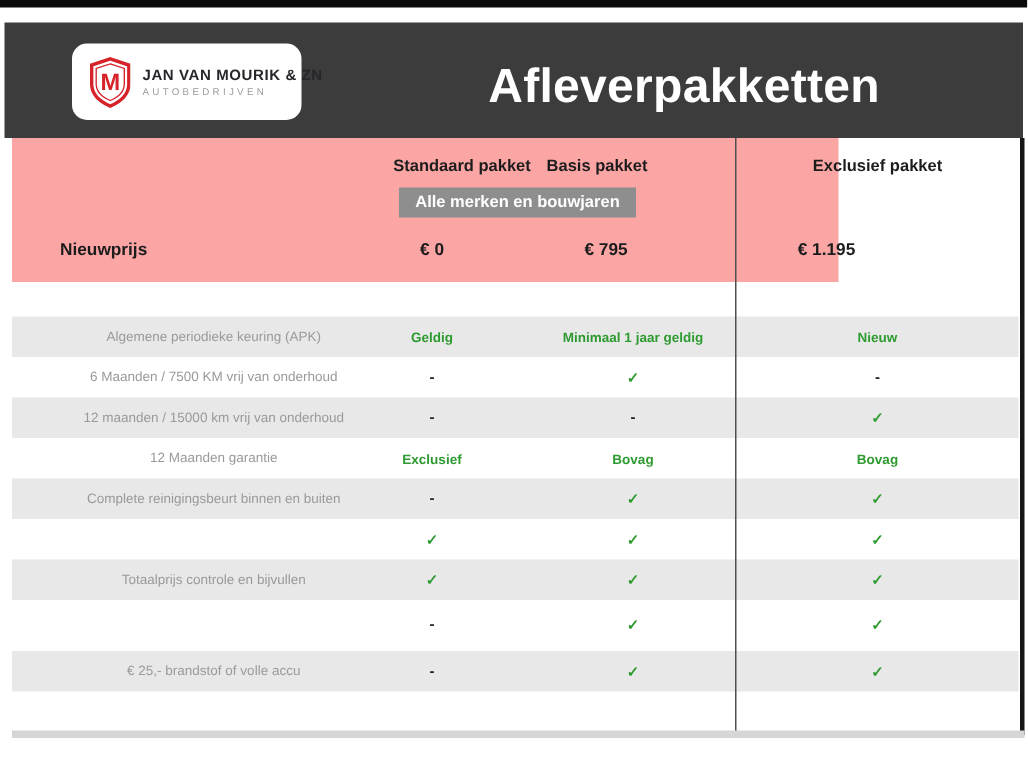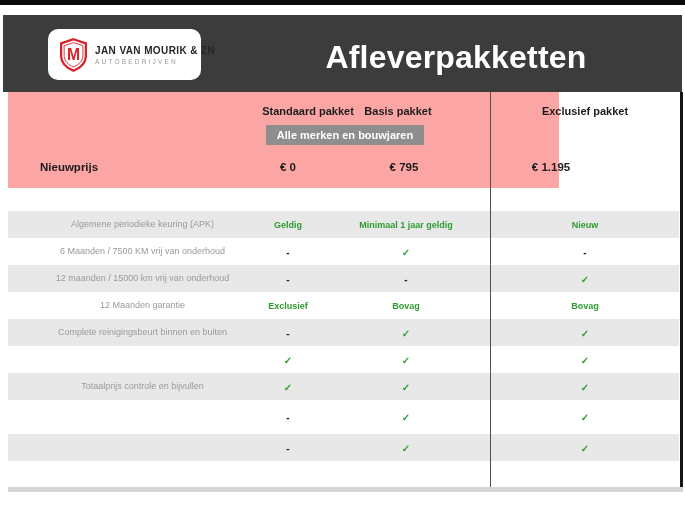--- a/index.html
+++ b/index.html
@@ -46,21 +46,21 @@
 
   .divider { position:absolute; top:0; left:482px; width:1px; height:400px; background:#4f4f4f; }
   .right-border { position:absolute; top:0; right:0; width:3px; height:398px; background:#161616; }
 
   .rows { position:absolute; top:119px; left:0; width:671px; }
   .row { position:relative; min-height:27px; display:flex; align-items:center; }
   .row.tall { min-height:34px; }
   .row.shaded { background:#e8e8e8; }
   .row-label { margin-left:32px; width:205px; font-size:9px; color:#9a9a9a; line-height:1.3;text-align:center; }
   .val { position:absolute; top:50%; transform:translate(-50%,-50%); white-space:nowrap; }
-  .val.c0 { left:280px; } .val.c1 { left:392px;padding-left:12px; } .val.c2 { left:577px; }
+  .val.c0 { left:280px; } .val.c1 { left:408px;padding-left:12px; } .val.c2 { left:577px; }
   .val.green-text { color:#2e9b31; font-weight:bold; font-size:9px; }
   .val.check { color:#2e9b31; font-size:10px; font-weight:bold; }
   .val.dash { color:#222222; font-weight:bold; font-size:10px; }
 
   .bottom-strip { position:absolute; top:395px; left:0; width:675px; height:5px; background:#d6d6d6; }
 </style>
 </head>
 <body>
 
 <div class="canvas">
@@ -138,20 +138,21 @@
     <span class="val c0 check">✓</span>
     <span class="val c1 check">✓</span>
     <span class="val c2 check">✓</span>
   </div>
         <div class="row plain tall">
     <span class="val c0 dash">-</span>
     <span class="val c1 check">✓</span>
     <span class="val c2 check">✓</span>
   </div>
         <div class="row shaded">
+    <div class="row-label">€ 25,- brandstof of volle accu</div>
     <span class="val c0 dash">-</span>
     <span class="val c1 check">✓</span>
     <span class="val c2 check">✓</span>
   </div>
       </div>
 
     <div class="divider"></div>
     <div class="right-border"></div>
     <div class="bottom-strip"></div>
   </div>

